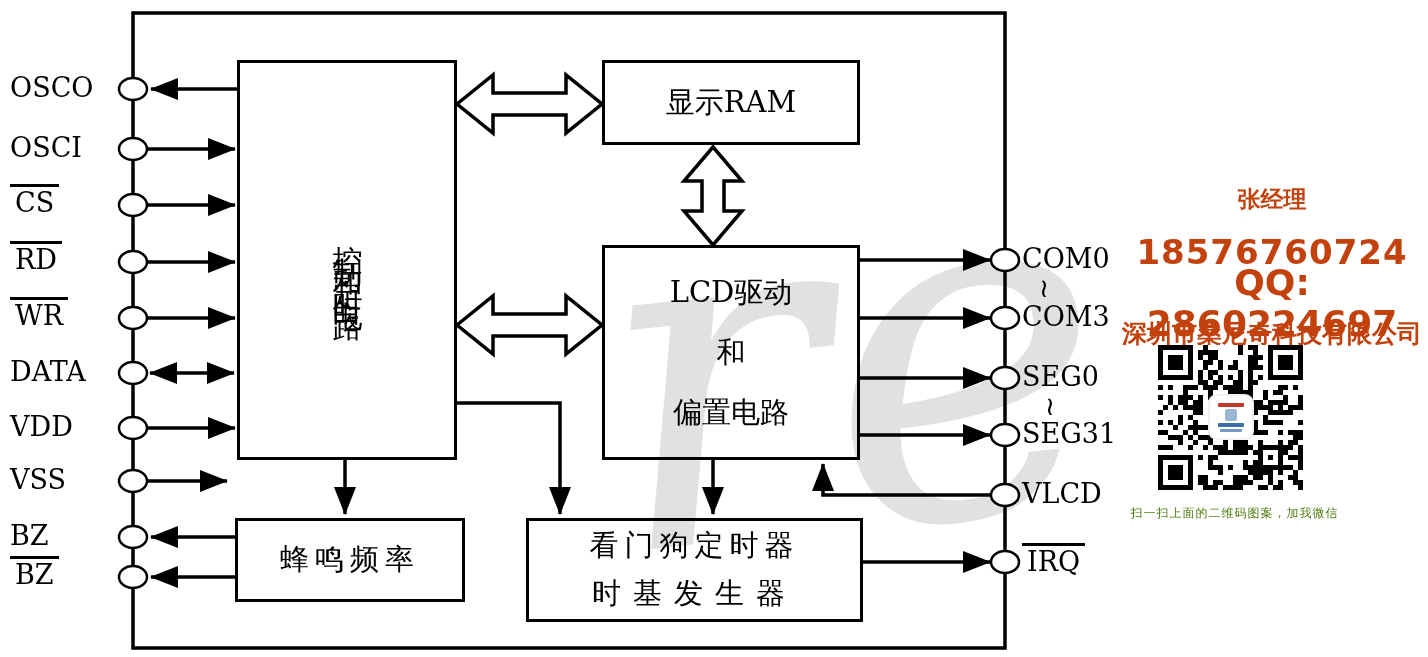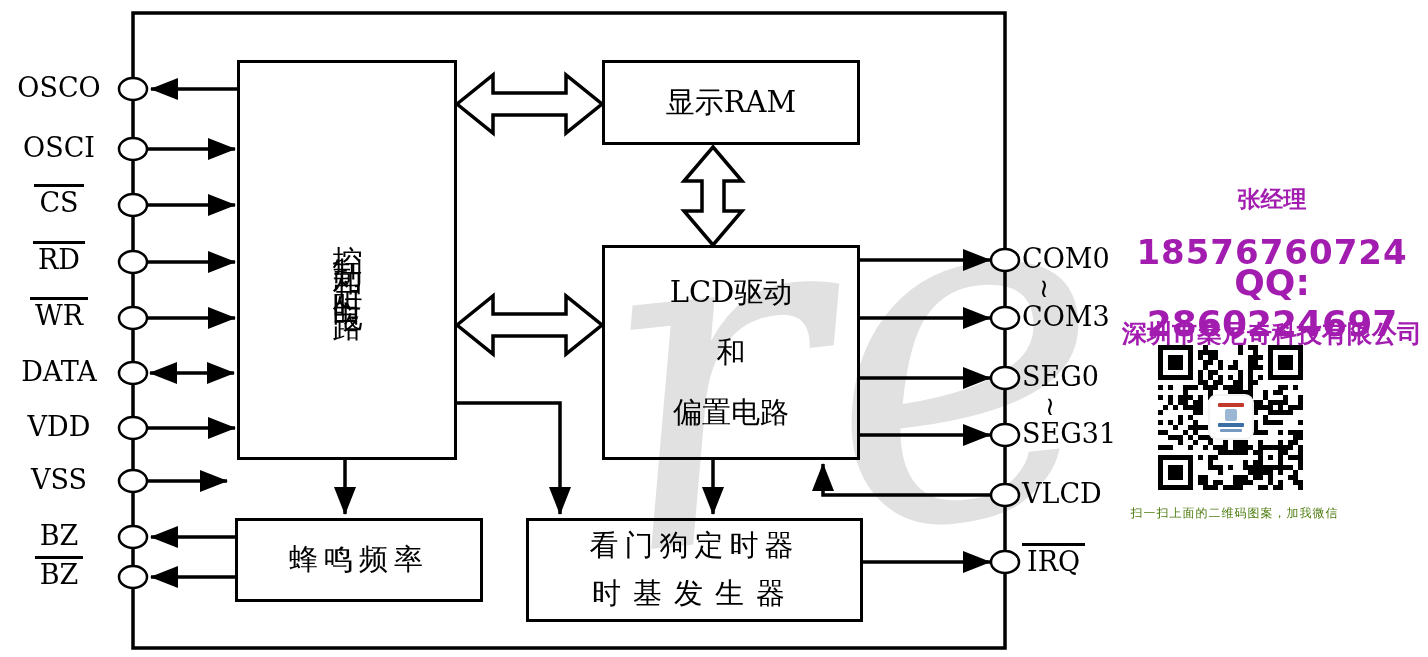--- a/index.html
+++ b/index.html
@@ -24,35 +24,35 @@
   }
   .blk .bl{font-size:29px;white-space:nowrap;}
   .vtext{
     writing-mode:vertical-rl;text-orientation:upright;
     font-size:30px;letter-spacing:11px;
   }
   .sp1{letter-spacing:6px;}
   .sp2{letter-spacing:12px;}
   
   .pinlbl{
-    position:absolute;z-index:2;left:10px;width:98px;text-align:center;
+    position:absolute;z-index:2;left:10px;width:98px;text-align:left;
     font-size:27px;line-height:32px;white-space:nowrap;
   }
   .rlbl{
     position:absolute;z-index:2;left:1022px;text-align:left;
     font-size:27px;line-height:32px;white-space:nowrap;
   }
   .ovl{display:inline-block;border-top:3px solid #000;padding:1px 5px 0 5px;line-height:1.1;}
   .tilde{
     position:absolute;z-index:2;font-size:26px;transform:rotate(90deg);
     font-family:"DejaVu Sans",sans-serif;
   }
   
   .contact{position:absolute;z-index:2;left:1122px;width:300px;text-align:center;
-    font-family:"DejaVu Sans","Liberation Sans",sans-serif;font-weight:bold;color:#a21caf;}
+    font-family:"DejaVu Sans","Liberation Sans",sans-serif;font-weight:bold;color:#c2410c;}
   .c-name{top:184px;font-size:23px;}
   .c-phone{top:232px;font-size:34px;letter-spacing:1px;}
   .c-qq{top:262px;font-size:36px;}
   .c-co{top:317px;font-size:25px;letter-spacing:0px;white-space:nowrap;font-family:Liberation Serif, serif;}
   #qr{position:absolute;z-index:2;left:1158px;top:345px;width:145px;height:145px;}
   #qr-logo{
     position:absolute;z-index:3;left:1210px;top:396px;width:42px;height:42px;
     background:#fff;border-radius:7px;box-shadow:0 0 0 2px #f2f2f2;
     display:flex;flex-direction:column;align-items:center;justify-content:center;gap:2px;
   }
@@ -135,21 +135,21 @@
   <div class="blk" style="left:602px;top:245px;width:258px;height:215px;row-gap:20px">
     <div class="bl">LCD驱动</div>
     <div class="bl">和</div>
     <div class="bl">偏置电路</div>
   </div>
 
   <div class="blk" style="left:602px;top:60px;width:258px;height:85px">
     <div class="bl">显示RAM</div>
   </div>
 
-  <div class="blk" style="left:235px;top:518px;width:248px;height:84px;row-gap:4px">
+  <div class="blk" style="left:235px;top:518px;width:230px;height:84px;row-gap:4px">
     <div class="bl sp1">蜂鸣频率</div>
   </div>
 
   <div class="blk" style="left:526px;top:518px;width:337px;height:104px;row-gap:8px">
     <div class="bl sp1">看门狗定时器</div>
     <div class="bl sp2">时基发生器</div>
   </div>
 
   <div class="pinlbl" style="top:72px"><span>OSCO</span></div>
   <div class="pinlbl" style="top:132px"><span>OSCI</span></div>

